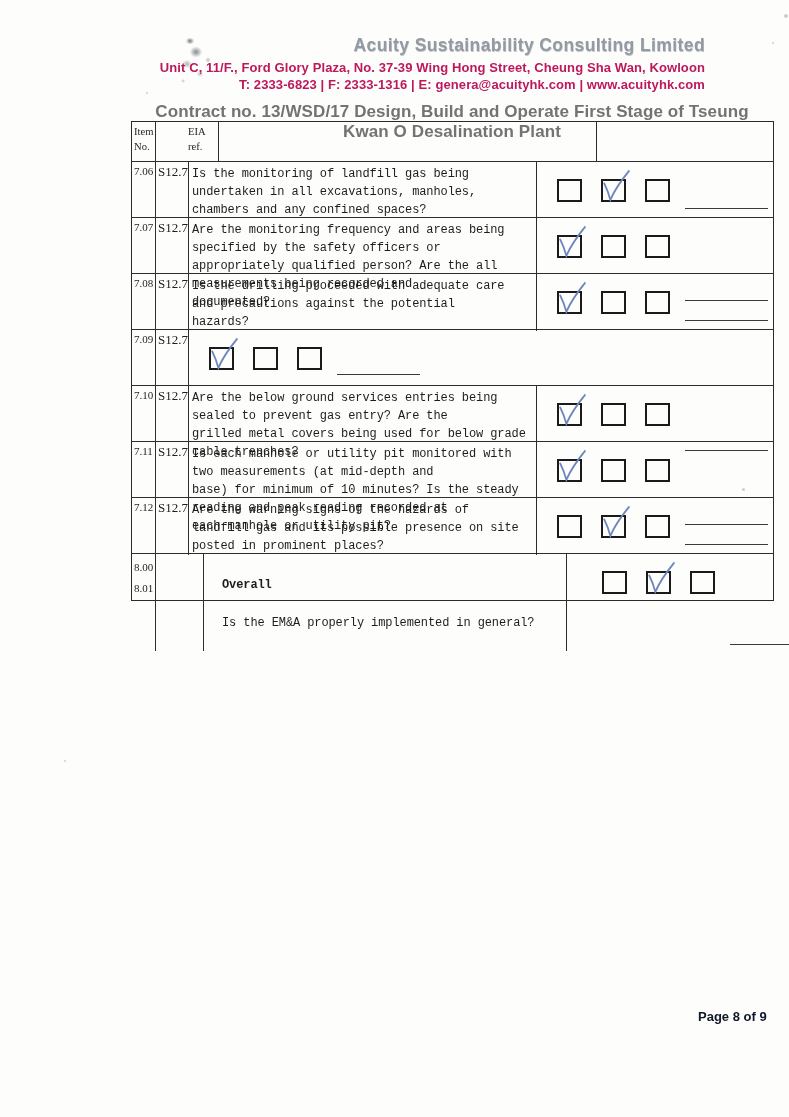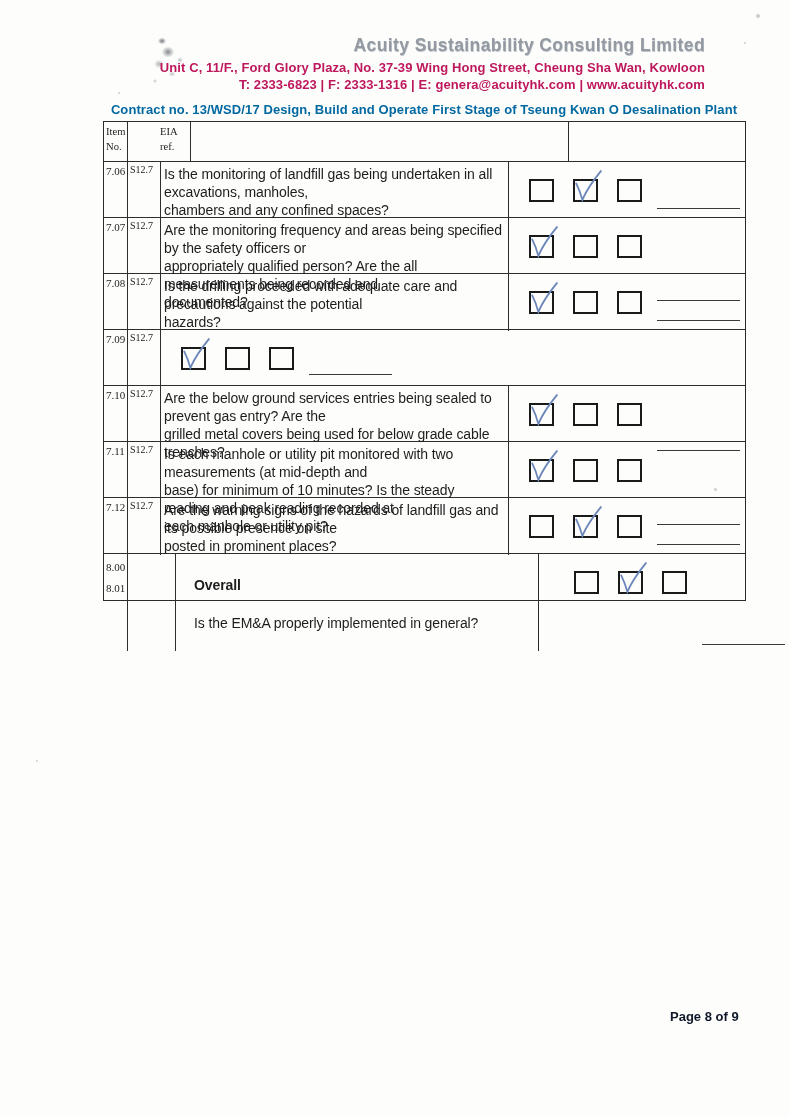--- a/index.html
+++ b/index.html
@@ -1,19 +1,19 @@
 <!DOCTYPE html>
 <html><head>
 <meta charset="utf-8">
 <style>
   * { margin:0; padding:0; box-sizing:border-box; }
   html,body { width:789px; height:1117px; background:#fdfdfc; }
   body { position:relative; font-family:"Liberation Sans", sans-serif; overflow:hidden; }
 
-  .sheet { position:absolute; inset:0; }
+  .sheet { position:absolute; inset:0;margin-left:28px; }
 
   
   .stamp {
     position:absolute; left:149px; top:33px; width:42px; height:55px;
     background:
       radial-gradient(6px 5px at 13px 8px,  rgba(85,90,96,.8),  rgba(85,90,96,0) 70%),
       radial-gradient(9px 8px at 19px 19px, rgba(70,75,82,.65), rgba(70,75,82,0) 70%),
       radial-gradient(7px 6px at 10px 31px, rgba(100,105,112,.5), rgba(100,105,112,0) 70%),
       radial-gradient(5px 4px at 23px 41px, rgba(120,124,130,.45), rgba(120,124,130,0) 72%),
       radial-gradient(4px 4px at 31px 27px, rgba(90,95,102,.4), rgba(90,95,102,0) 72%),
@@ -24,33 +24,33 @@
   .letterhead { position:absolute; top:35px; right:84px; text-align:right; }
   .company {
     font-weight:700; font-size:17.5px; letter-spacing:.4px;
     color:#949aa2; filter:blur(.35px);
     text-shadow:.5px .5px 0 #c2c6cc; margin-bottom:4px;
   }
   .addr, .contact { font-weight:600; font-size:13px; color:#be185d; line-height:16.5px; letter-spacing:.1px; }
 
   .doc-title {
     position:absolute; left:103px; top:102px; width:642px;
-    text-align:center; font-weight:700; font-size:13px; color:#0369a1; letter-spacing:.1px;
+    text-align:center; font-weight:700; font-size:17px; color:#737373; letter-spacing:.1px;
   }
 
   
   .tbl { position:absolute; left:103px; top:121px; width:643px; border:1.8px solid #2a2a2a; background:transparent; }
   .row { display:grid; grid-template-columns:24px 33px 348px 1fr; border-top:1.5px solid #2e2e2e; height:56px; }
   .rhead { border-top:none; height:39px;gap:30px; }
   .rlast { height:47px;gap:15px; }
 
   .c  { position:relative; color:#1d1d1d; }
   .ci { border-right:1.4px solid #2e2e2e; font-family:"Liberation Serif",serif; font-size:11px; padding:2px 0 0 2px; line-height:15px; }
-  .cr { border-right:1.4px solid #2e2e2e; font-family:"Liberation Serif",serif; font-size:10px; padding:2px 0 0 2px; }
-  .cq { border-right:1.7px solid #2a2a2a; font-family:Liberation Sans, sans-serif; font-size:14px;
+  .cr { border-right:1.4px solid #2e2e2e; font-family:"Liberation Serif",serif; font-size:13px; padding:2px 0 0 2px; }
+  .cq { border-right:1.7px solid #2a2a2a; font-family:Liberation Mono, monospace; font-size:12px;
         line-height:18px; padding:3px 4px 0 3px; white-space:pre-line; letter-spacing:-.1px; }
   .chead { font-size:10.6px; line-height:15px; }
 
   .phead { font-family:"Liberation Serif",serif; font-size:12px; }
   .hl { position:absolute; top:8px; color:#1c1c1c; }
   .hl-na  { left:22px; }
   .hl-yes { left:65px; }
   .hl-no  { left:107px; }
   .hl-rem { left:147px; }
 

